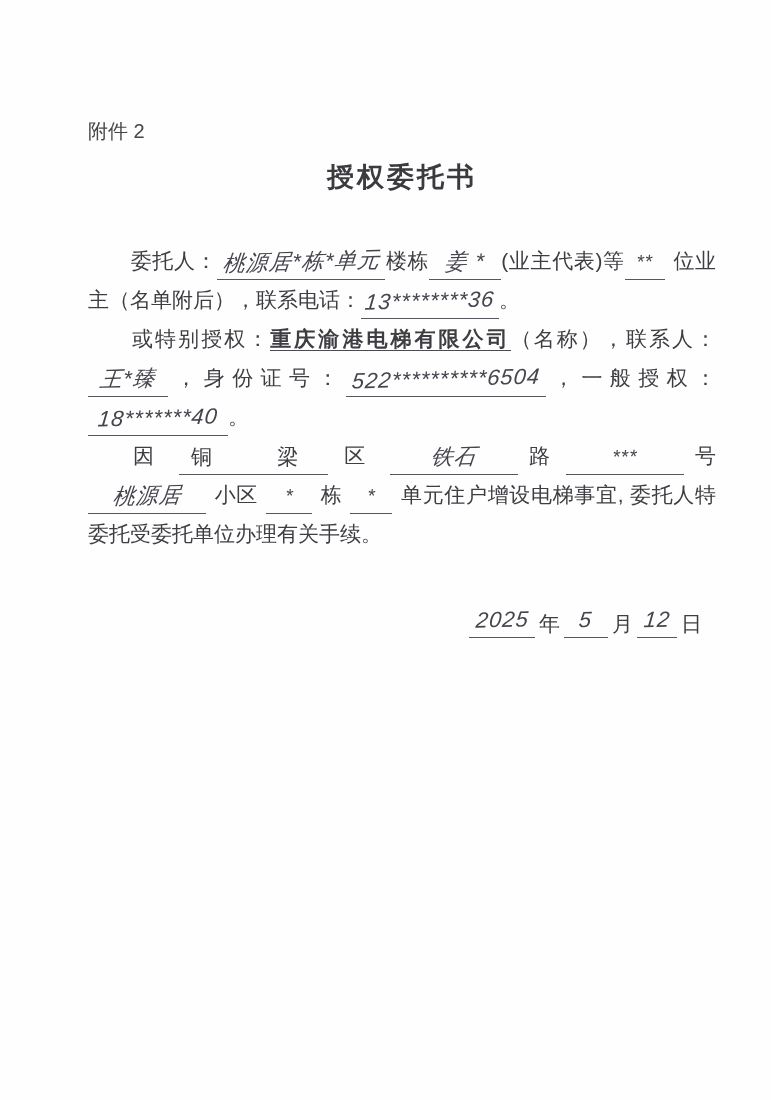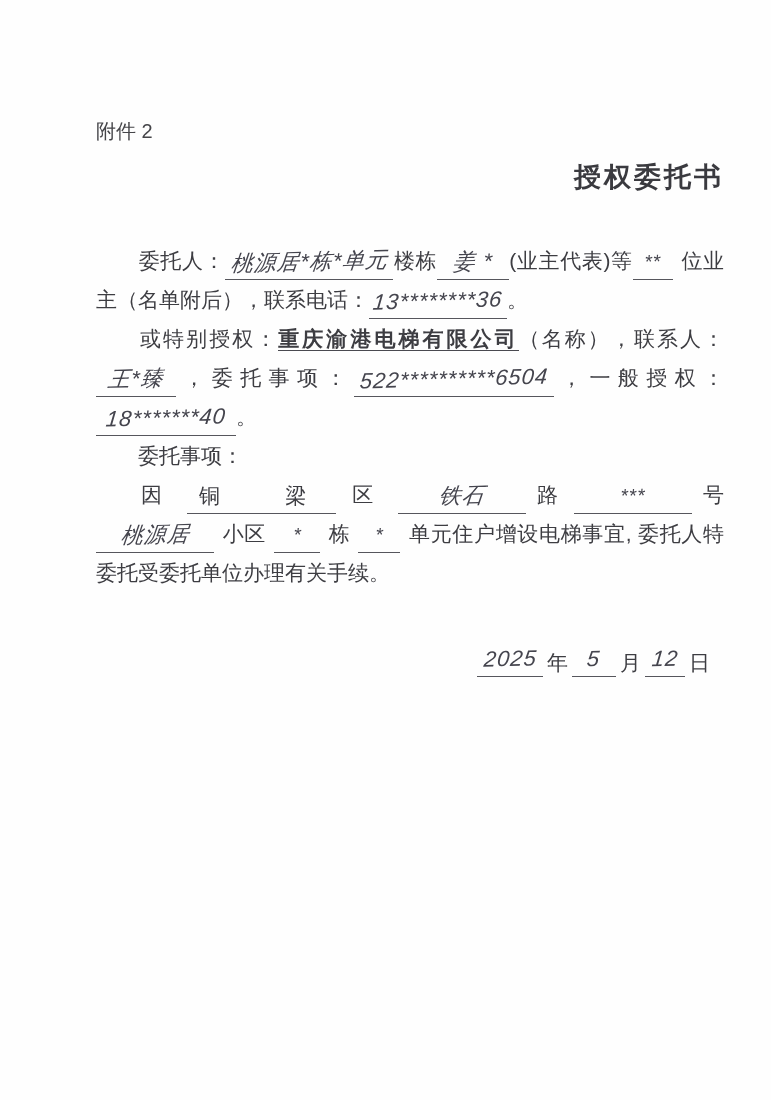--- a/index.html
+++ b/index.html
@@ -12,31 +12,31 @@
     width: 771px;
     height: 1100px;
     margin: 0 auto;
     background: #fefefe;
     overflow: hidden;
     font-family: "Liberation Sans", sans-serif;
     color: #3d3d42;
   }
   .content {
     position: absolute;
-    left: 96px;
+    left: 88px;
     top: 118px;
     width: 628px;
   }
   .attachment {
     font-size: 20px;
     color: #454549;
     margin-bottom: 14px;
   }
   .title {
-    text-align: right;
+    text-align: center;
     font-size: 27px;
     font-weight: bold;
     letter-spacing: 3px;
     color: #3a3a3f;
     margin: 0 0 46px 0;
   }
   p.para {
     margin: 0;
     font-size: 21px;
     line-height: 39px;
@@ -99,23 +99,22 @@
 
 <div class="page">
   <div class="content">
 
     <div class="attachment">附件 2</div>
 
     <h1 class="title">授权委托书</h1>
 
     <p class="para"><span class="indent"></span><span>委托人：</span><span class="blank w-community"><span class="hw">桃源居*栋*单元</span></span><span>楼栋</span><span class="blank w-name"><span class="hw">姜 *</span></span><span>(业主代表)等</span><span class="blank w-count"><span class="hw small">**</span></span><span class="sp-sm"></span><span>位</span><span>业主（名单附后），联系电话：</span><span class="blank w-phone1"><span class="hw">13********36</span></span><span>。</span></p>
 
-    <p class="para"><span class="indent"></span><span>或特别授权：</span><span class="company">重庆渝港电梯有限公司</span><span>（名称），联系人：</span><span class="blank w-contact"><span class="hw">王*臻</span></span><span>，委托事项：</span><span class="blank w-id"><span class="hw">522**********6504</span></span><span>，一般授权：</span><span class="blank w-phone2"><span class="hw">18*******40</span></span><span>。</span></p>
+    <p class="para"><span class="indent"></span><span>或特别授权：</span><span class="company">重庆渝港电梯有限公司</span><span>（名称），联系人：</span><span class="blank w-contact"><span class="hw">王*臻</span></span><span>，身份证号：</span><span class="blank w-id"><span class="hw">522**********6504</span></span><span>，一般授权：</span><span class="blank w-phone2"><span class="hw">18*******40</span></span><span>。</span></p>
 
-    <p class="para"><span class="indent"></span><span>委托事项：</span></p>
 
     <p class="para"><span class="indent"></span><span>因</span><span class="sp-lg"></span><span class="blank w-district"><span>铜 梁</span></span><span class="sp-md"></span><span>区</span><span class="sp-lg"></span><span class="blank w-road"><span class="hw">铁石</span></span><span class="sp-sm"></span><span>路</span><span class="sp-md"></span><span class="blank w-number"><span class="hw small">***</span></span><span class="sp-sm"></span><span>号</span><span class="blank w-community2"><span class="hw">桃源居</span></span><span class="sp-sm"></span><span>小区</span><span class="sp-sm"></span><span class="blank w-bldg"><span class="hw small">*</span></span><span class="sp-sm"></span><span>栋</span><span class="sp-sm"></span><span class="blank w-unit"><span class="hw small">*</span></span><span class="sp-sm"></span><span>单元住户增设电梯事宜, 委托人特委托受委托单位办理有关手续。</span></p>
 
 
     <div class="date-line"><span class="blank w-year"><span class="hw">2025</span></span><span>年</span><span class="blank w-month"><span class="hw">5</span></span><span>月</span><span class="blank w-day"><span class="hw">12</span></span><span>日</span></div>
 
   </div>
 </div>
 
 </body></html>

